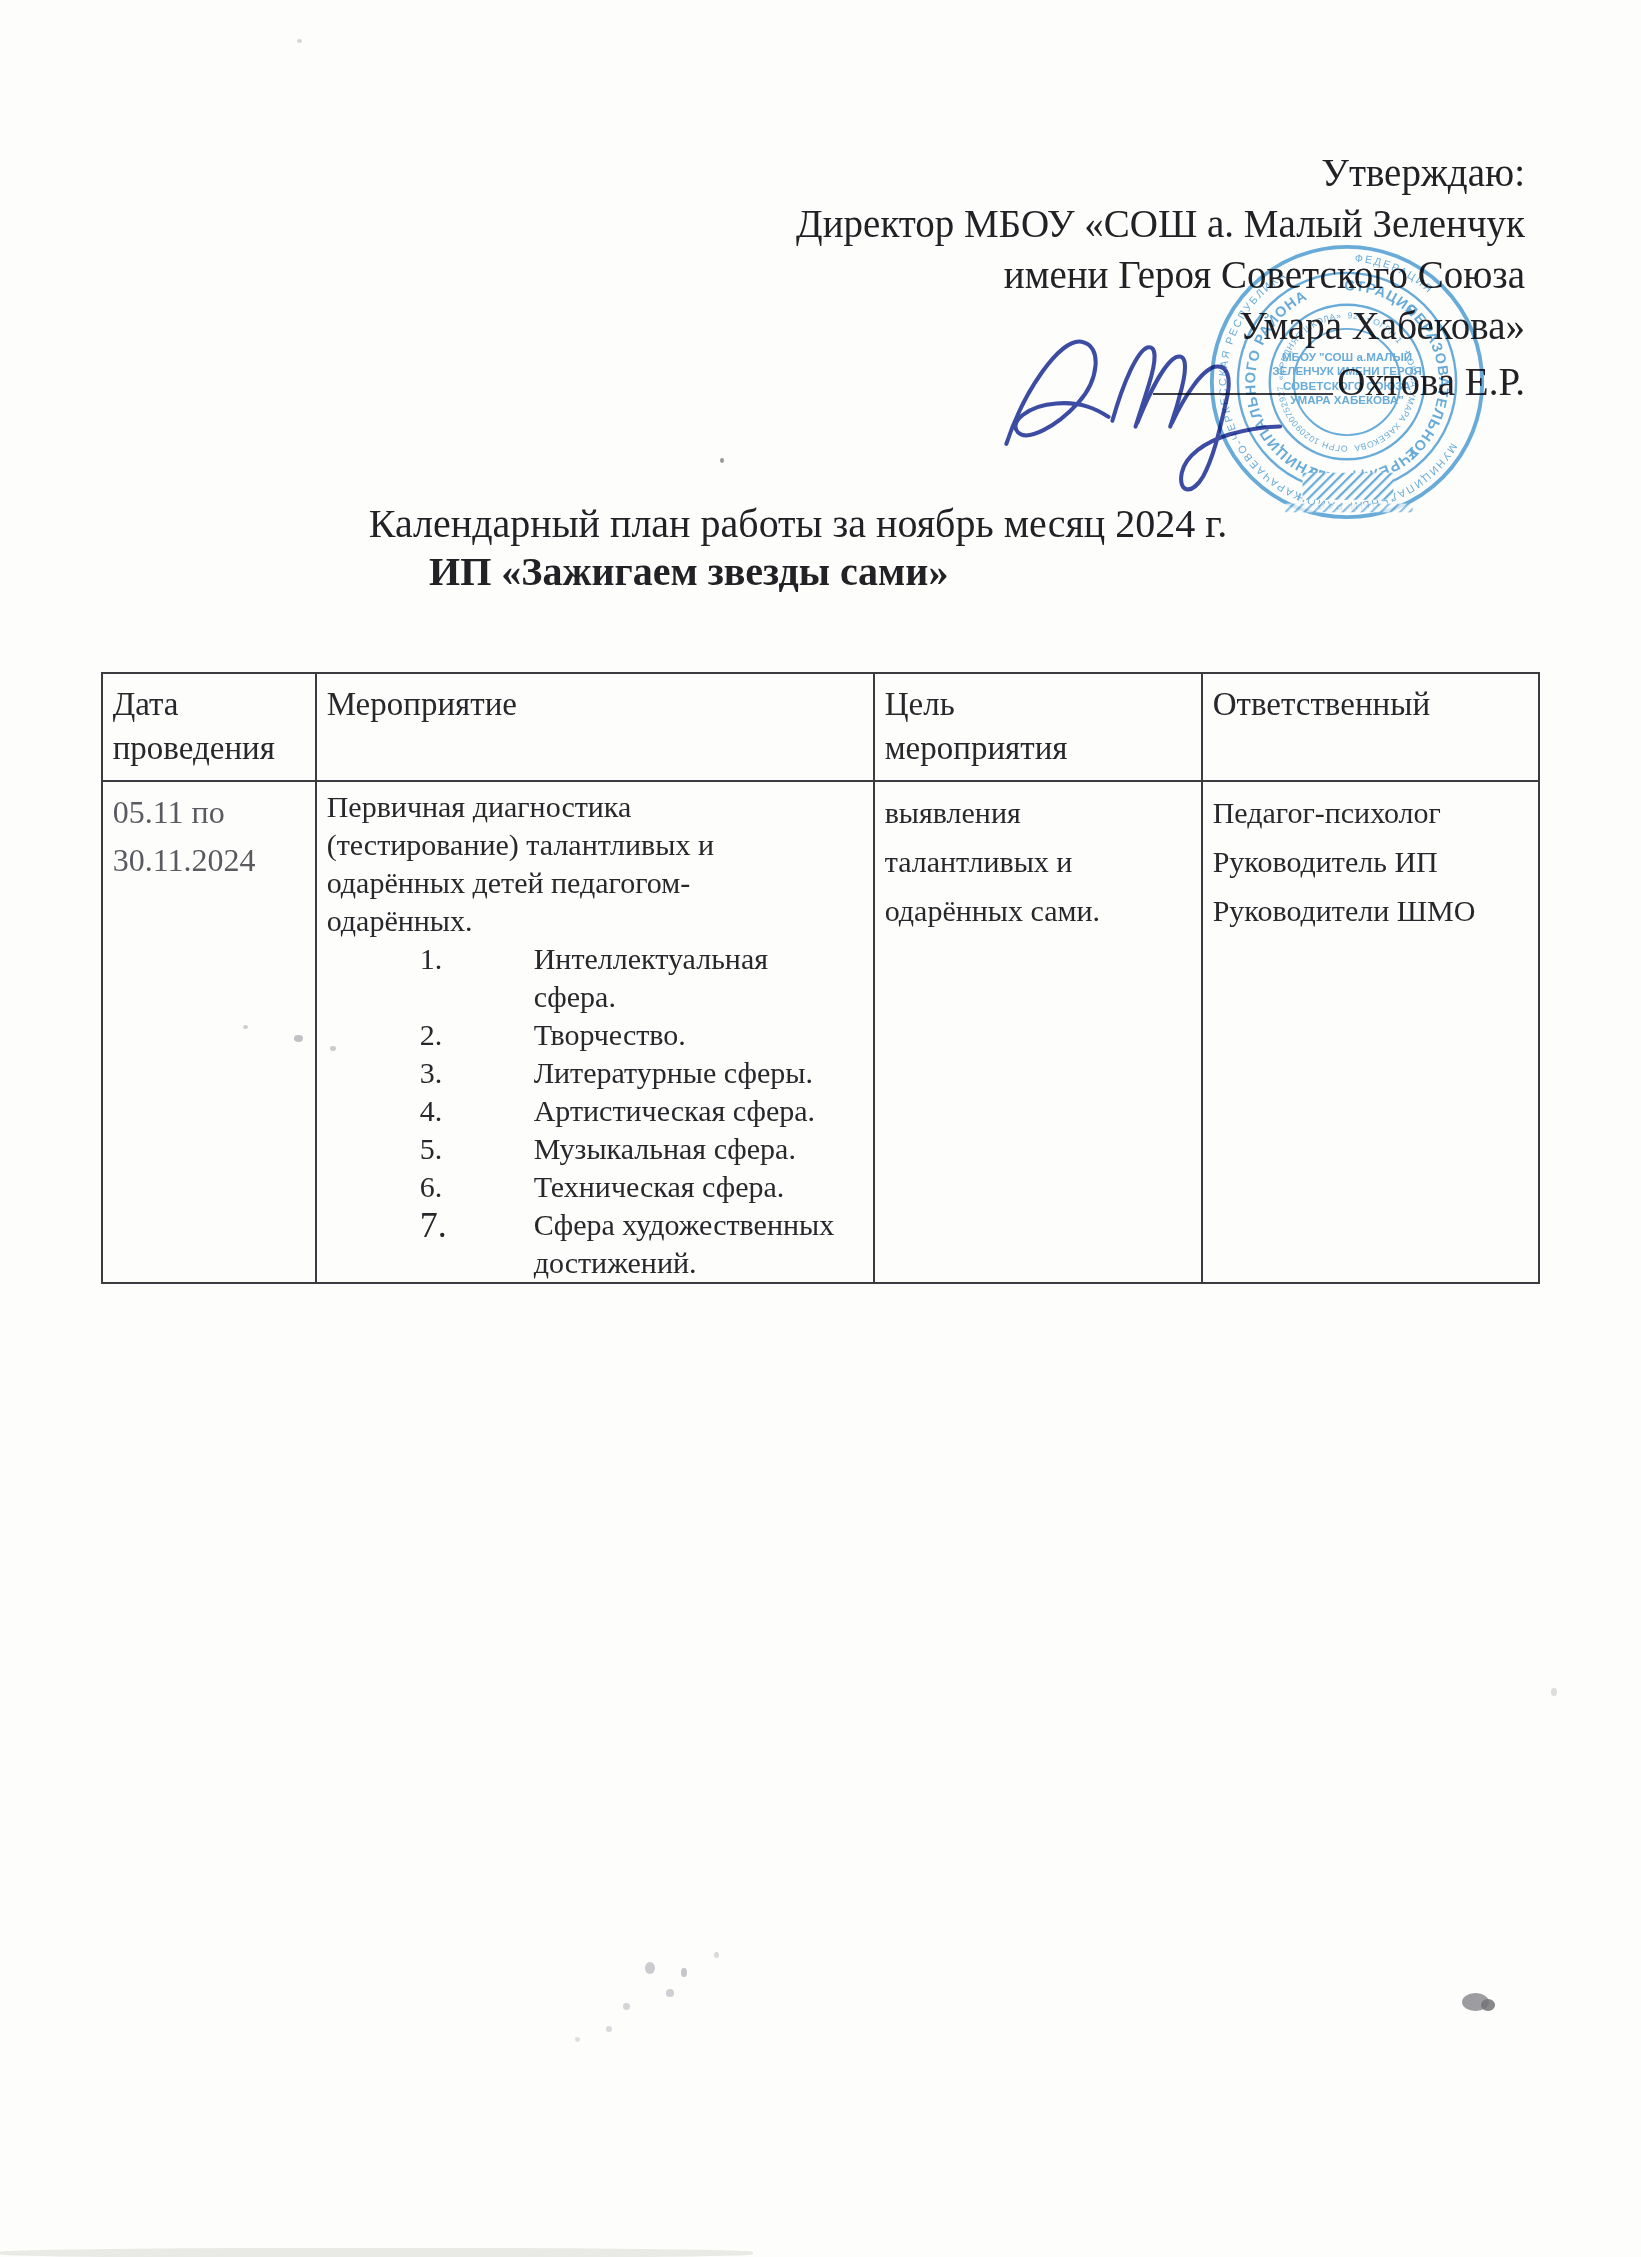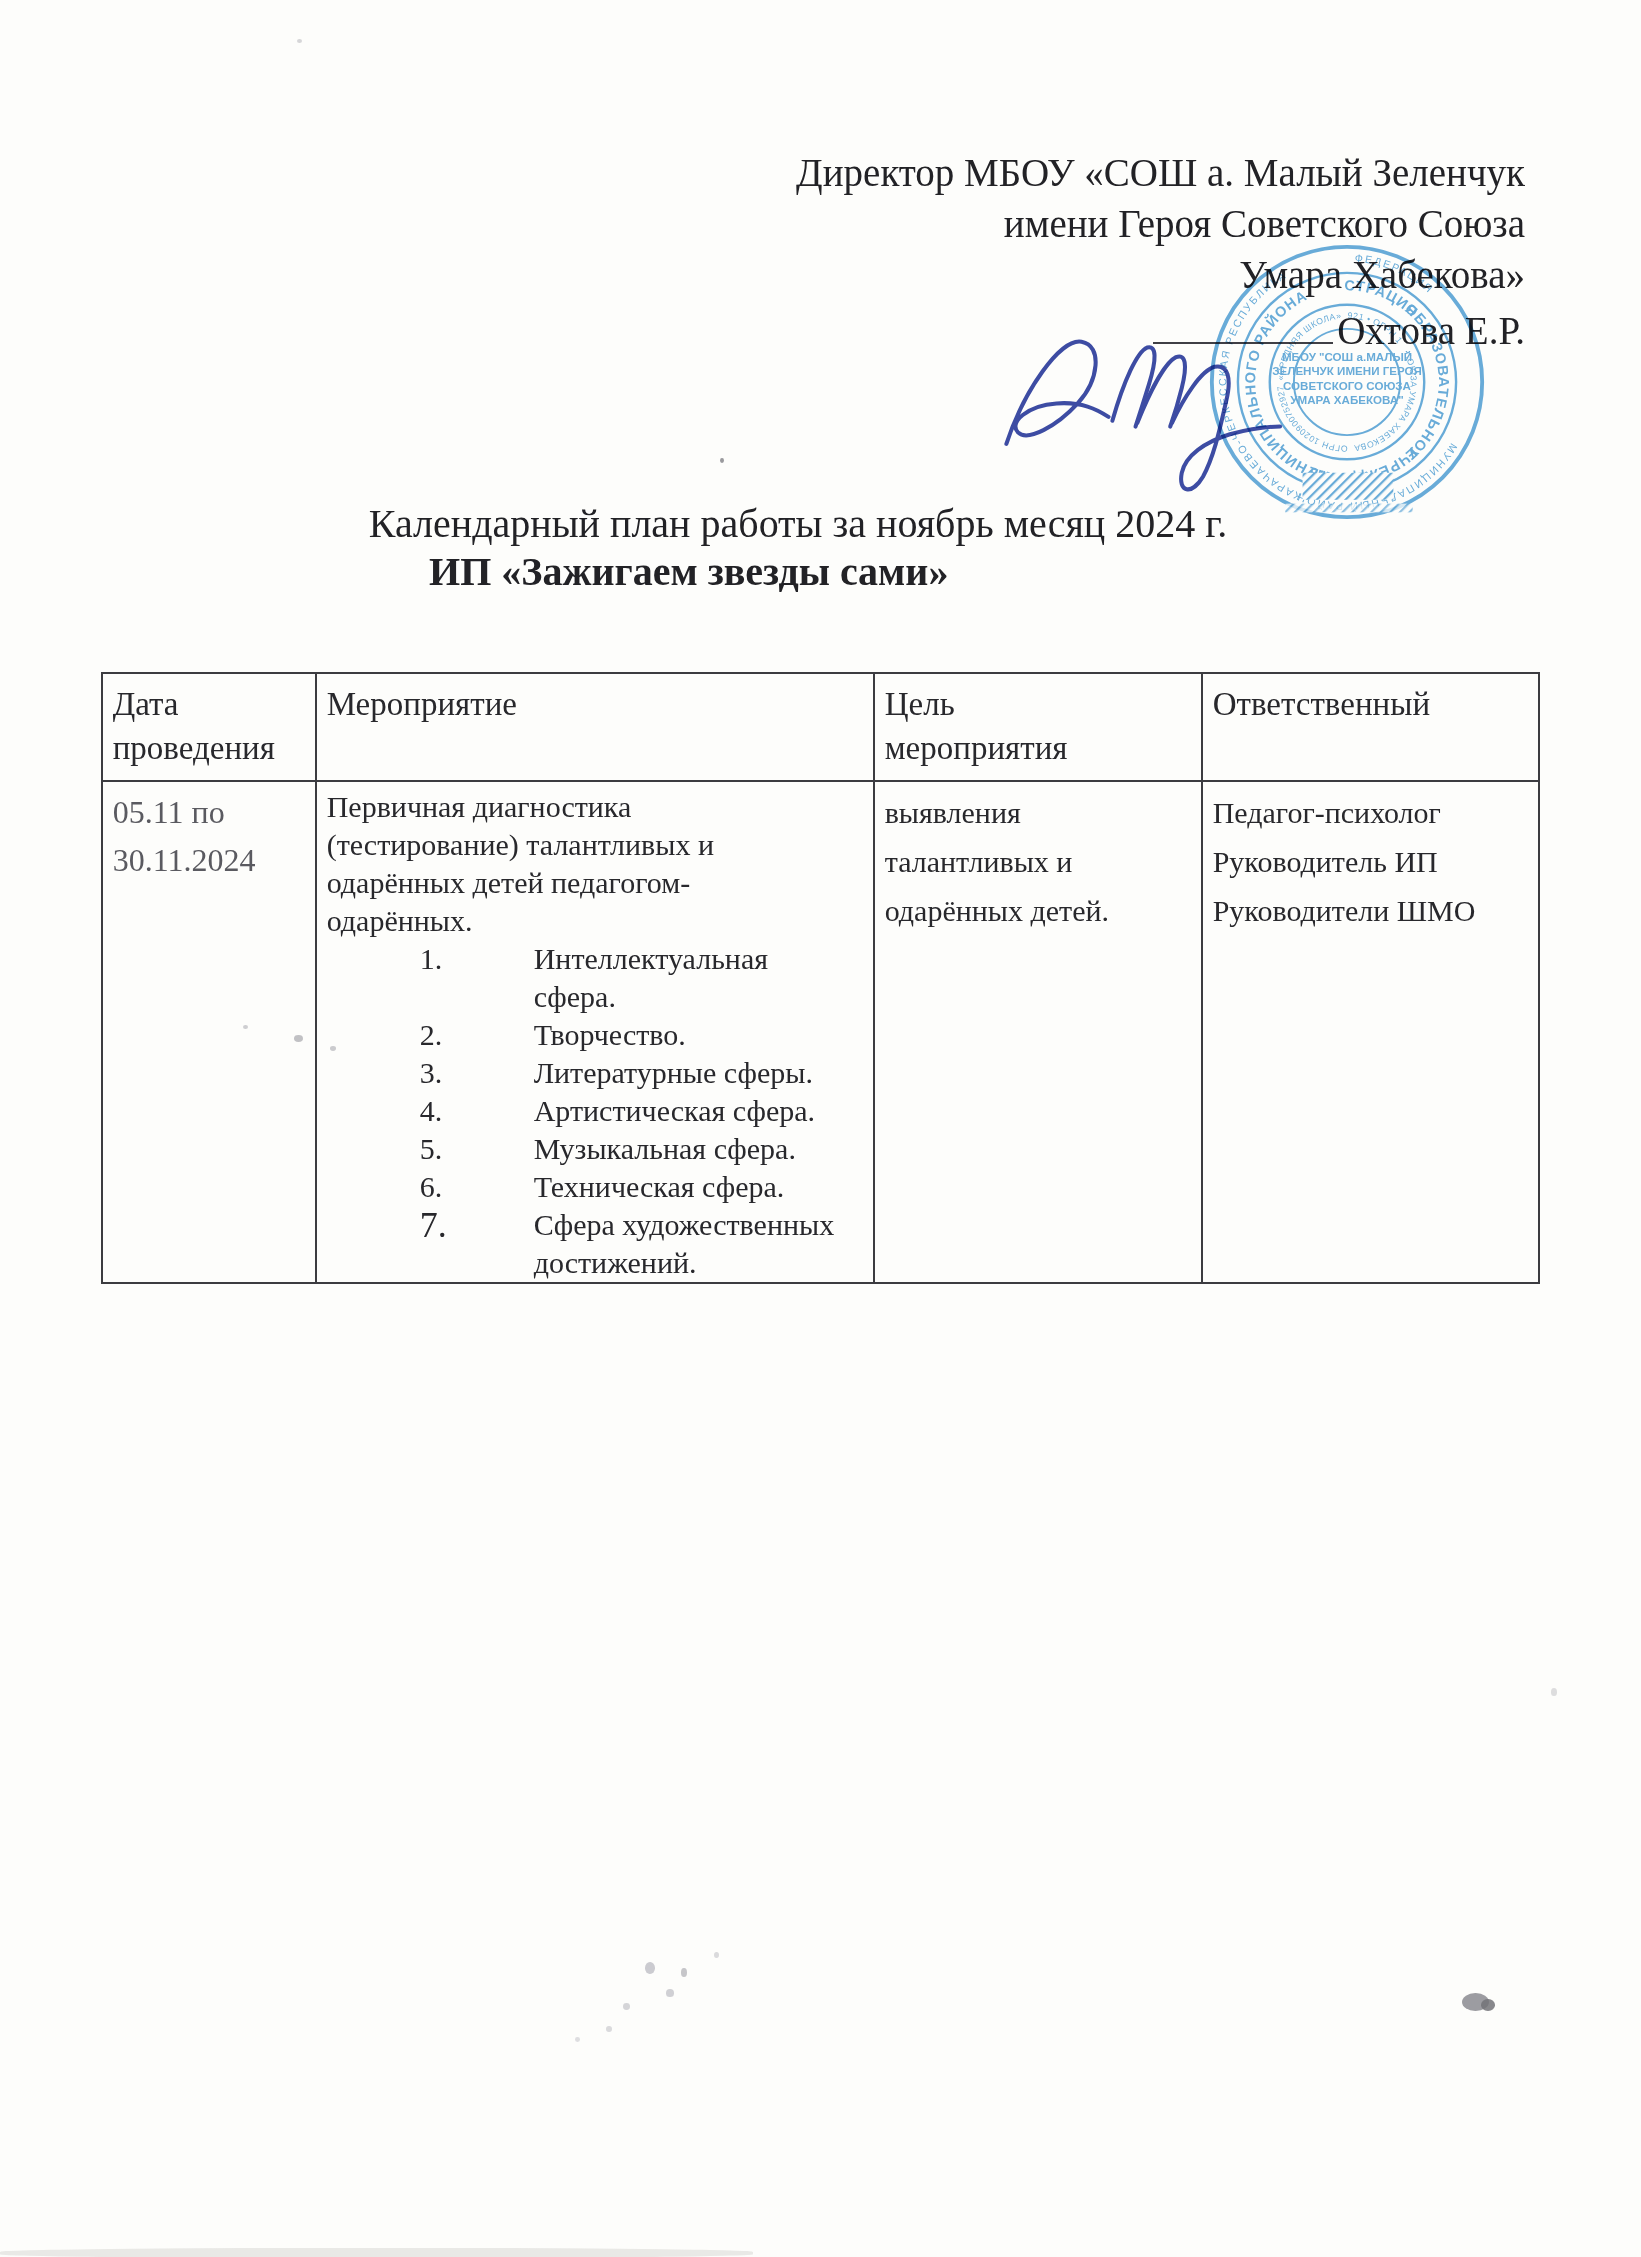--- a/index.html
+++ b/index.html
@@ -58,20 +58,21 @@
   .li{display:flex;line-height:38px;}
   .li .num{flex:0 0 114px;margin-left:93px;}
   .li.big-num .num{font-size:36px;}
   
   .artifact{position:absolute;border-radius:50%;}
 </style>
 </head>
 <body>
 
 <div class="approval">
+  <div>Утверждаю:</div>
   <div>Директор МБОУ «СОШ а. Малый Зеленчук</div>
   <div>имени Героя Советского Союза</div>
   <div>Умара Хабекова»</div>
   <div class="sig-row">
     <span class="sig-underline"></span><span>Охтова Е.Р.</span>
   </div>
 </div>
 
 <svg class="stamp-svg" viewBox="-145 -145 290 290" aria-hidden="true">
   <defs>
@@ -204,21 +205,21 @@
         <span class="num">7.</span>
         <span class="txt">
               <div>Сфера художественных</div>
               <div>достижений.</div>
             </span>
       </div>
     </td>
     <td class="cell-goal">
       <div class="line">выявления</div>
       <div class="line">талантливых и</div>
-      <div class="line">одарённых детей.</div>
+      <div class="line">одарённых сами.</div>
     </td>
     <td class="cell-resp">
       <div class="line">Педагог-психолог</div>
       <div class="line">Руководитель ИП</div>
       <div class="line">Руководители ШМО</div>
     </td>
   </tr>
 </tbody>
   </table>
 

